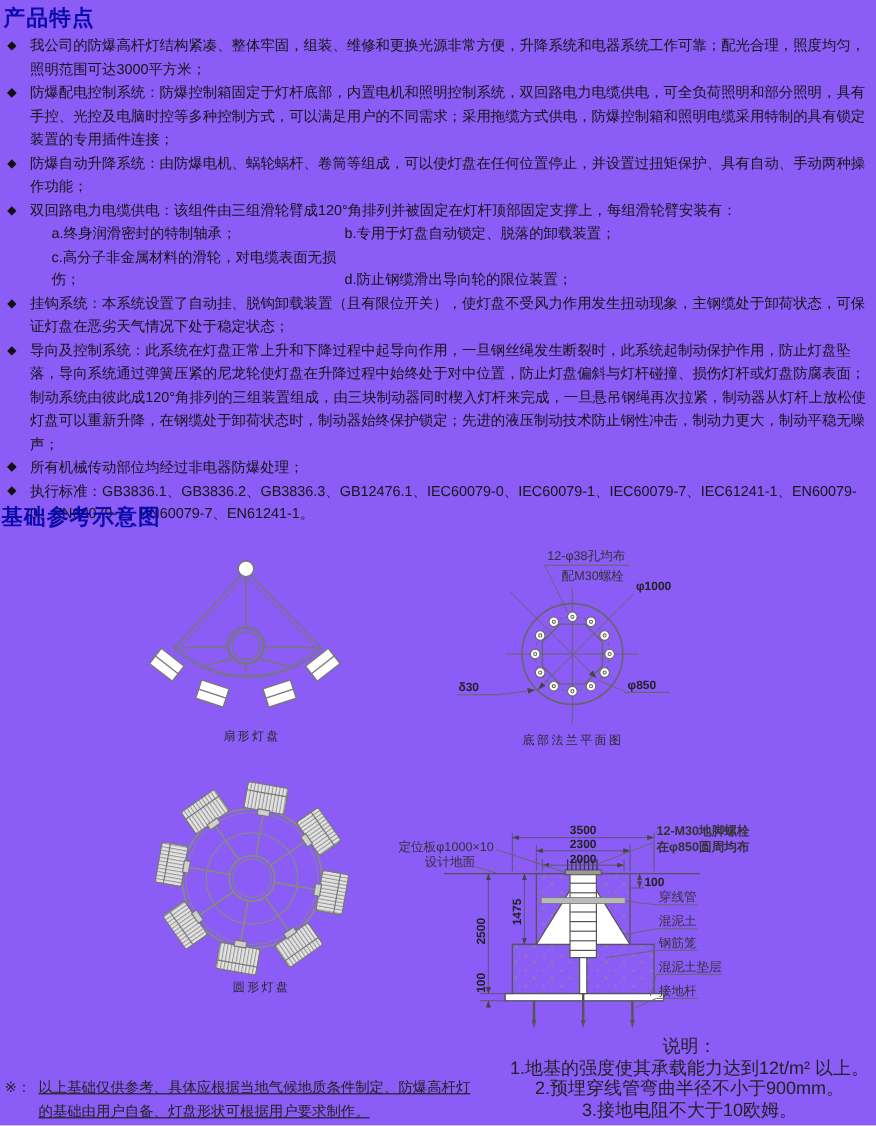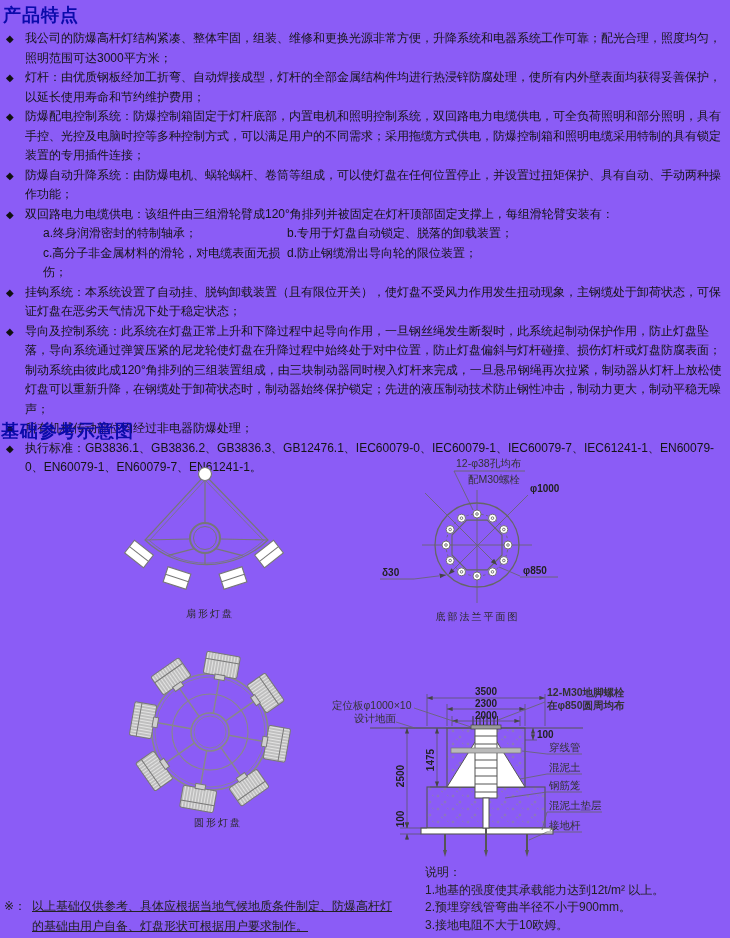--- a/index.html
+++ b/index.html
@@ -5,50 +5,50 @@
   html,body{margin:0;padding:0;background:#fff;}
   .page{position:relative;width:730px;height:938px;background:#8b5cf6;overflow:hidden;
         font-family:"Liberation Sans","DejaVu Sans",sans-serif;color:#1a1a1a;}
   .sec-title{position:absolute;font-size:18px;font-weight:bold;color:#0b0bab;letter-spacing:1px;}
   #title-features{left:3px;top:3px;}
   #title-foundation{left:1px;top:419px;}
   .features{position:absolute;left:6px;top:29px;width:718px;margin:0;padding:0;list-style:none;
             font-size:12px;line-height:19.5px;color:#151515;}
   .feat{position:relative;padding-left:19px;}
   .bullet{position:absolute;left:0;top:0;font-size:10px;color:#111;}
-  .subrow{display:flex;padding-left:37px;}
+  .subrow{display:flex;padding-left:37px;align-items:flex-end;}
   .subrow .c1{width:244px;flex:0 0 auto;}
   .caption{position:absolute;text-align:center;font-size:10px;letter-spacing:2px;color:#2a2a2a;}
   #cap-fan{left:105px;top:607px;width:210px;}
   #cap-flange{left:370px;top:610px;width:215px;}
   #cap-round{left:118px;top:816px;width:200px;}
   svg{position:absolute;overflow:visible;}
   #svg-fan{left:105px;top:452px;}
   #svg-flange{left:380px;top:448px;}
   #svg-round{left:118px;top:652px;}
   #svg-foundation{left:330px;top:676px;}
   svg text{font-family:"Liberation Sans","DejaVu Sans",sans-serif;fill:#222;}
   .dimtxt{font-size:10px;font-weight:bold;}
   .lbltxt{font-size:10.5px;fill:#333;}
-  .notes{position:absolute;left:425px;top:864px;font-size:12px;line-height:17.5px;color:#222;}
+  .notes{position:absolute;left:425px;top:864px;font-size:15px;line-height:17.5px;color:#222;text-align:center;}
   .notes .nt{margin:0;}
   .footnote{position:absolute;left:4px;top:896px;width:392px;font-size:12px;line-height:20px;color:#222;}
   .footnote .fx{position:absolute;left:0;top:0;}
   .footnote .ft{display:block;padding-left:28px;text-decoration:underline;}
 </style>
 </head>
 <body>
 
 <div class="page">
 
   <div class="sec-title" id="title-features">产品特点</div>
 
   <ul class="features">
     <li class="feat"><span class="bullet">◆</span><span>我公司的防爆高杆灯结构紧凑、整体牢固，组装、维修和更换光源非常方便，升降系统和电器系统工作可靠；配光合理，照度均匀，照明范围可达3000平方米；</span></li>
-    <li class="feat"><span class="bullet">◆</span><span>灯杆：由优质钢板经加工折弯、自动焊接成型，灯杆的全部金属结构件均进行热浸锌防腐处理，使所有内外壁表面均获得妥善保护，以延长使用寿命和节约维护费用；</span></li>
+    <li class="feat"><span class="bullet">◆</span></li>
     <li class="feat"><span class="bullet">◆</span><span>防爆配电控制系统：防爆控制箱固定于灯杆底部，内置电机和照明控制系统，双回路电力电缆供电，可全负荷照明和部分照明，具有手控、光控及电脑时控等多种控制方式，可以满足用户的不同需求；采用拖缆方式供电，防爆控制箱和照明电缆采用特制的具有锁定装置的专用插件连接；</span></li>
     <li class="feat"><span class="bullet">◆</span><span>防爆自动升降系统：由防爆电机、蜗轮蜗杆、卷筒等组成，可以使灯盘在任何位置停止，并设置过扭矩保护、具有自动、手动两种操作功能；</span></li>
     <li class="feat"><span class="bullet">◆</span><span>双回路电力电缆供电：该组件由三组滑轮臂成120°角排列并被固定在灯杆顶部固定支撑上，每组滑轮臂安装有：</span></li>
     <li class="subrow">
         <span class="c1">a.终身润滑密封的特制轴承；</span>
         <span>b.专用于灯盘自动锁定、脱落的卸载装置；</span>
       </li>
     <li class="subrow">
         <span class="c1">c.高分子非金属材料的滑轮，对电缆表面无损伤；</span>
         <span>d.防止钢缆滑出导向轮的限位装置；</span>

